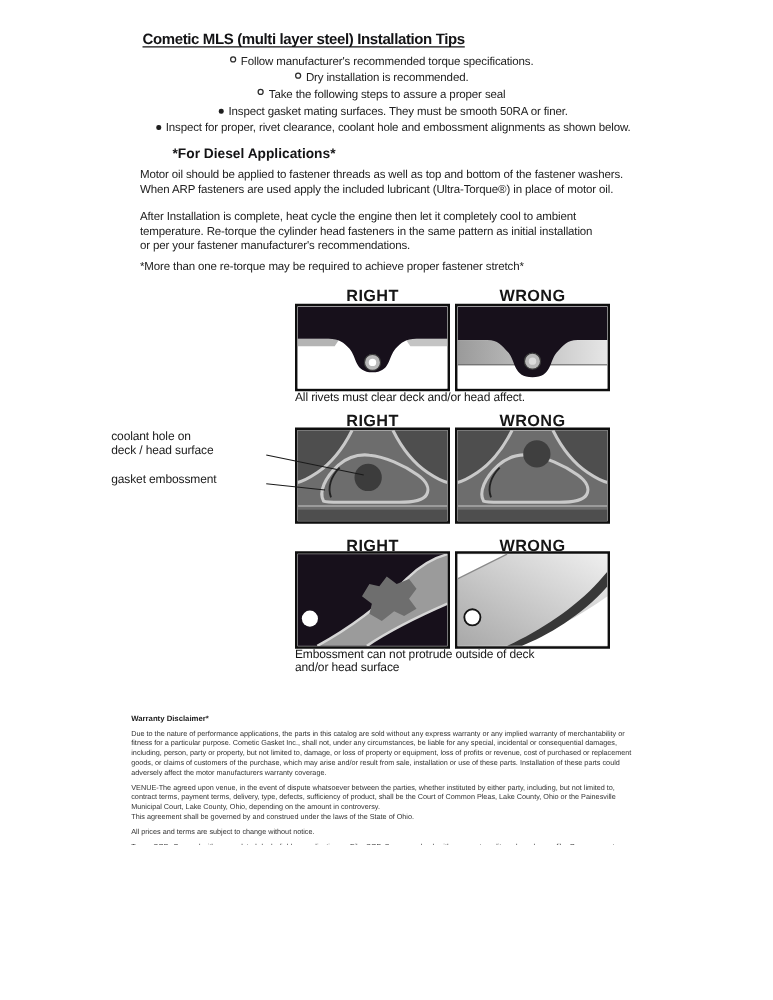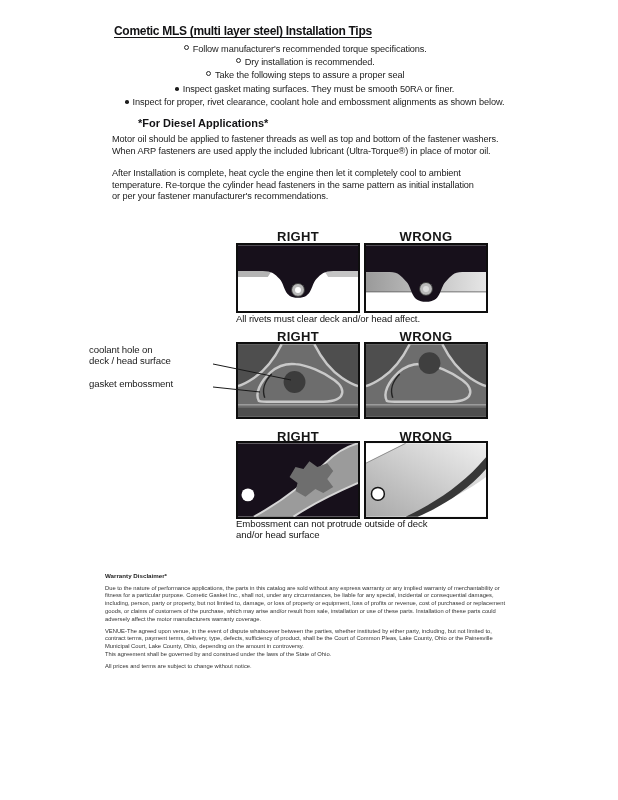--- a/index.html
+++ b/index.html
@@ -67,20 +67,21 @@
       <span>Inspect for proper, rivet clearance, coolant hole and embossment alignments as shown below.</span>
     </div>
   </div>
 
   <div class="abs diesel-h">*For Diesel Applications*</div>
   <div class="abs body-p p1 ml">Motor oil should be applied to fastener threads as well as top and bottom of the fastener washers.
 When ARP fasteners are used apply the included lubricant (Ultra-Torque®) in place of motor oil.</div>
   <div class="abs body-p p2 ml">After Installation is complete, heat cycle the engine then let it completely cool to ambient
 temperature. Re-torque the cylinder head fasteners in the same pattern as initial installation
 or per your fastener manufacturer's recommendations.</div>
+  <div class="abs body-p p3 ml">*More than one re-torque may be required to achieve proper fastener stretch*</div>
 
   <div class="abs dg-head" style="left:236px;top:229px;">RIGHT</div>
   <div class="abs dg-head" style="left:364px;top:229px;">WRONG</div>
 
   <div class="abs panel" style="left:236px;top:243px;height:70px;">
     <svg width="120" height="66" viewBox="0 0 121 66">
       <rect width="121" height="66" fill="#ffffff"></rect>
       <polygon points="0,26 34,26 30,32 0,32" fill="#b4b4b4"></polygon>
       <polygon points="87,26 121,26 121,32 91,32" fill="#c4c4c4"></polygon>
       <path d="M0,0 H121 V26 H96 C87,26 84,29 79,34 C73,41 75,53 60.5,53 C46,53 48,41 42,34 C37,29 34,26 25,26 H0 Z" fill="#17101b"></path>

